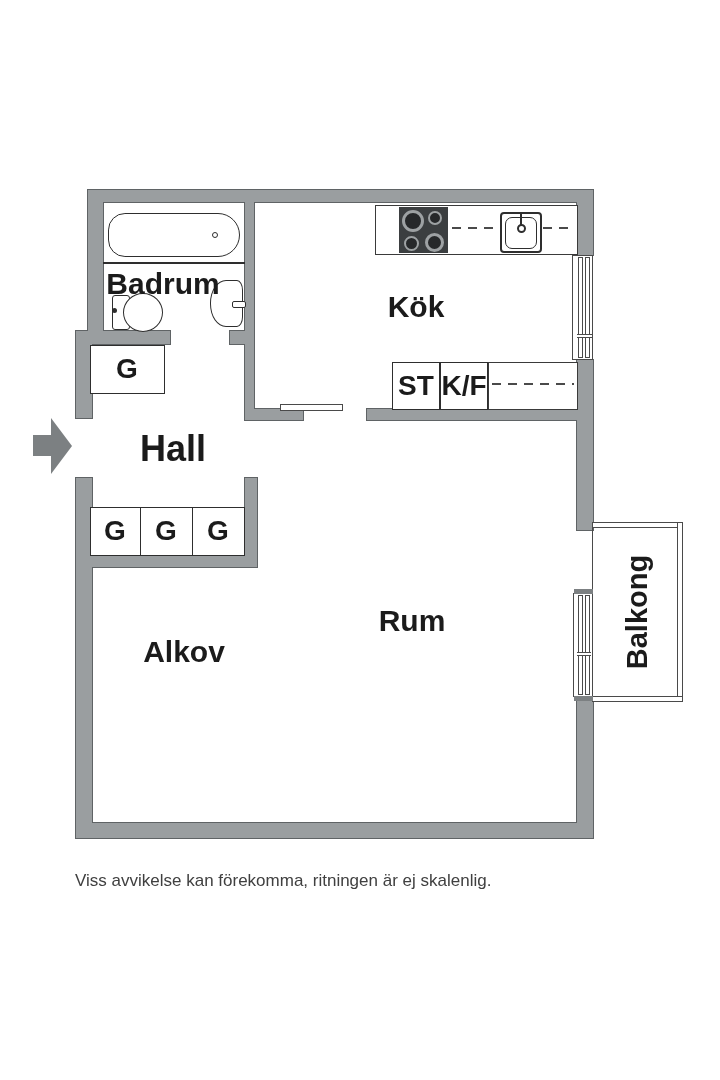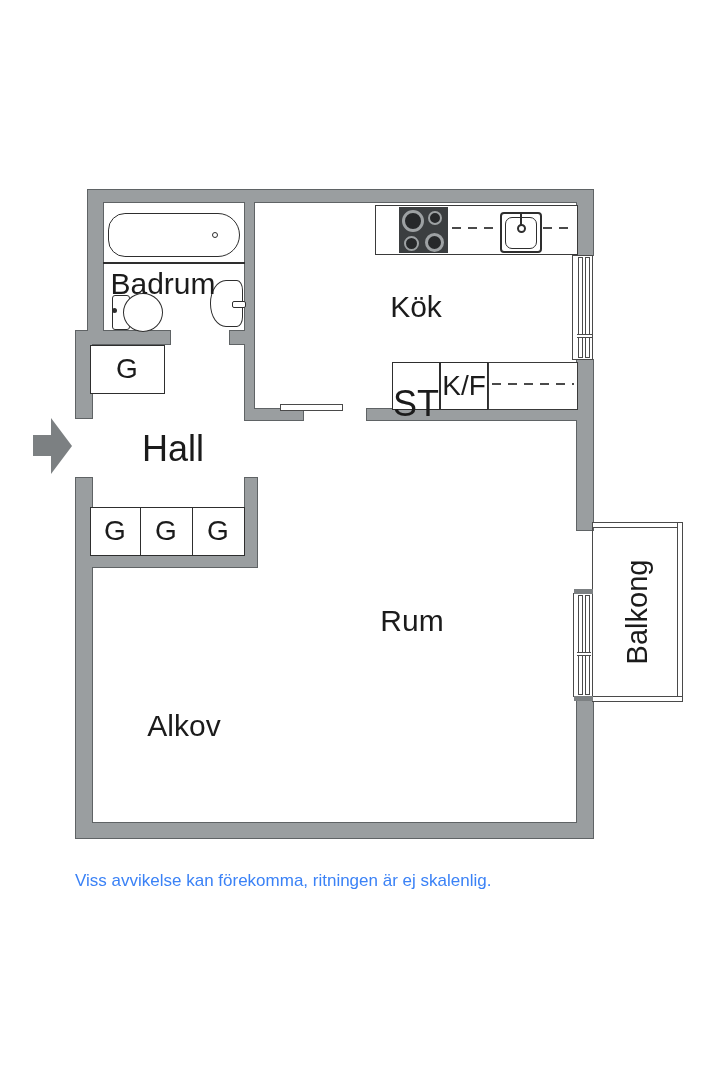--- a/index.html
+++ b/index.html
@@ -1,36 +1,36 @@
 <!DOCTYPE html>
 <html><head>
 <meta charset="utf-8">
 <style>
   html,body{margin:0;padding:0;background:#fff;}
   .stage{position:relative;width:720px;height:1080px;background:#ffffff;overflow:hidden;
          font-family:"Liberation Sans",sans-serif;}
-  .plan{position:absolute;left:0;top:0;width:720px;height:1080px;}
+  .plan{position:absolute;left:0;top:0;width:720px;height:1080px;font-weight:bold;}
   .plan *{box-sizing:border-box;}
   .wall-outline{position:absolute;background:#5f6365;z-index:1;}
   .wall{position:absolute;background:#9a9ea0;z-index:2;}
   .fix{position:absolute;z-index:3;}
   .box{position:absolute;background:#fff;border:1.5px solid #2e2e2e;z-index:3;}
   .thin{position:absolute;background:#fff;border:1px solid #4a4a4a;z-index:4;}
   .line{position:absolute;background:#2e2e2e;z-index:4;}
   .dash{position:absolute;height:2px;z-index:4;
         background:repeating-linear-gradient(to right,#4a4a4a 0 9px,transparent 9px 16px);}
   .label{position:absolute;color:#1b1b1b;white-space:nowrap;z-index:6;
          transform:translate(-50%,-50%);}
   .label.vert{transform:translate(-50%,-50%) rotate(-90deg);}
   .cap{position:absolute;background:#7c8082;z-index:5;}
   .arrow-tail{position:absolute;background:#7c8082;z-index:2;}
   .arrow-head{position:absolute;width:0;height:0;z-index:2;
               border-top:28px solid transparent;border-bottom:28px solid transparent;
               border-left:21px solid #7c8082;}
-  .footer{position:absolute;left:75px;top:871px;font-size:17px;color:#3b82f6;z-index:6;}
+  .footer{position:absolute;left:75px;top:871px;font-size:17px;color:#404040;z-index:6;}
 </style>
 </head>
 <body>
 
 <div class="stage">
   <div class="plan">
 
     <div class="wall-outline" style="left: 87px; top: 189px; width: 507px; height: 14px;"></div>
       <div class="wall-outline" style="left: 87px; top: 201px; width: 17px; height: 144px;"></div>
       <div class="wall-outline" style="left: 75px; top: 330px; width: 96px; height: 15px;"></div>
@@ -113,24 +113,24 @@
 
     <div class="thin" style="left:592px;top:522px;width:91px;height:6px;"></div>
     <div class="thin" style="left:677px;top:522px;width:6px;height:180px;"></div>
     <div class="thin" style="left:592px;top:696px;width:91px;height:6px;"></div>
     <div class="fix" style="left:592px;top:526px;width:1px;height:66px;background:#4a4a4a;"></div>
 
     <div class="label" style="left:163px;top:284px;font-size:30px;">Badrum</div>
     <div class="label" style="left:416px;top:307px;font-size:30px;">Kök</div>
     <div class="label" style="left:173px;top:449px;font-size:36px;">Hall</div>
     <div class="label" style="left:412px;top:621px;font-size:30px;">Rum</div>
-    <div class="label" style="left:184px;top:726px;font-size:30px;">Alkov</div>
+    <div class="label" style="left:184px;top:652px;font-size:30px;">Alkov</div>
     <div class="label vert" style="left:637px;top:612px;font-size:29px;">Balkong</div>
     <div class="label" style="left:127px;top:369px;font-size:28px;">G</div>
     <div class="label" style="left:115px;top:531px;font-size:28px;">G</div>
     <div class="label" style="left:166px;top:531px;font-size:28px;">G</div>
     <div class="label" style="left:218px;top:531px;font-size:28px;">G</div>
-    <div class="label" style="left:416px;top:386px;font-size:36px;margin-top:18px;">ST</div>
+    <div class="label" style="left:416px;top:386px;font-size:28px;">ST</div>
     <div class="label" style="left:464px;top:386px;font-size:28px;">K/F</div>
   </div>
 
   <div class="footer">Viss avvikelse kan förekomma, ritningen är ej skalenlig.</div>
 </div>
 
 </body></html>

